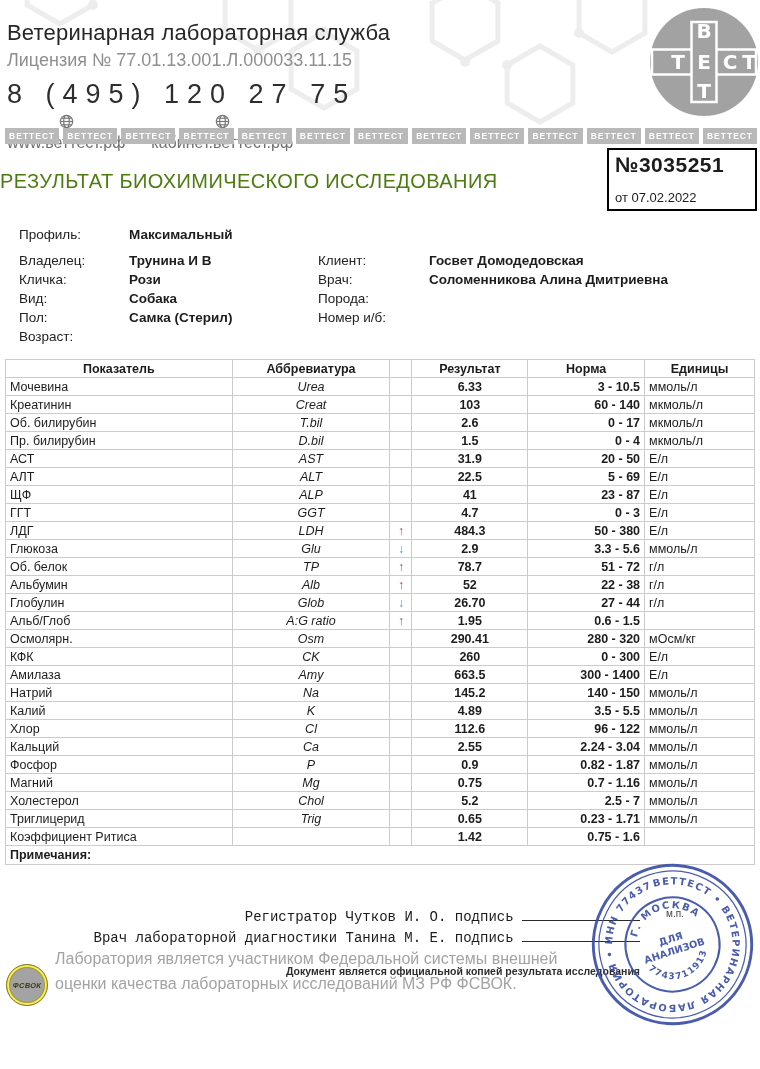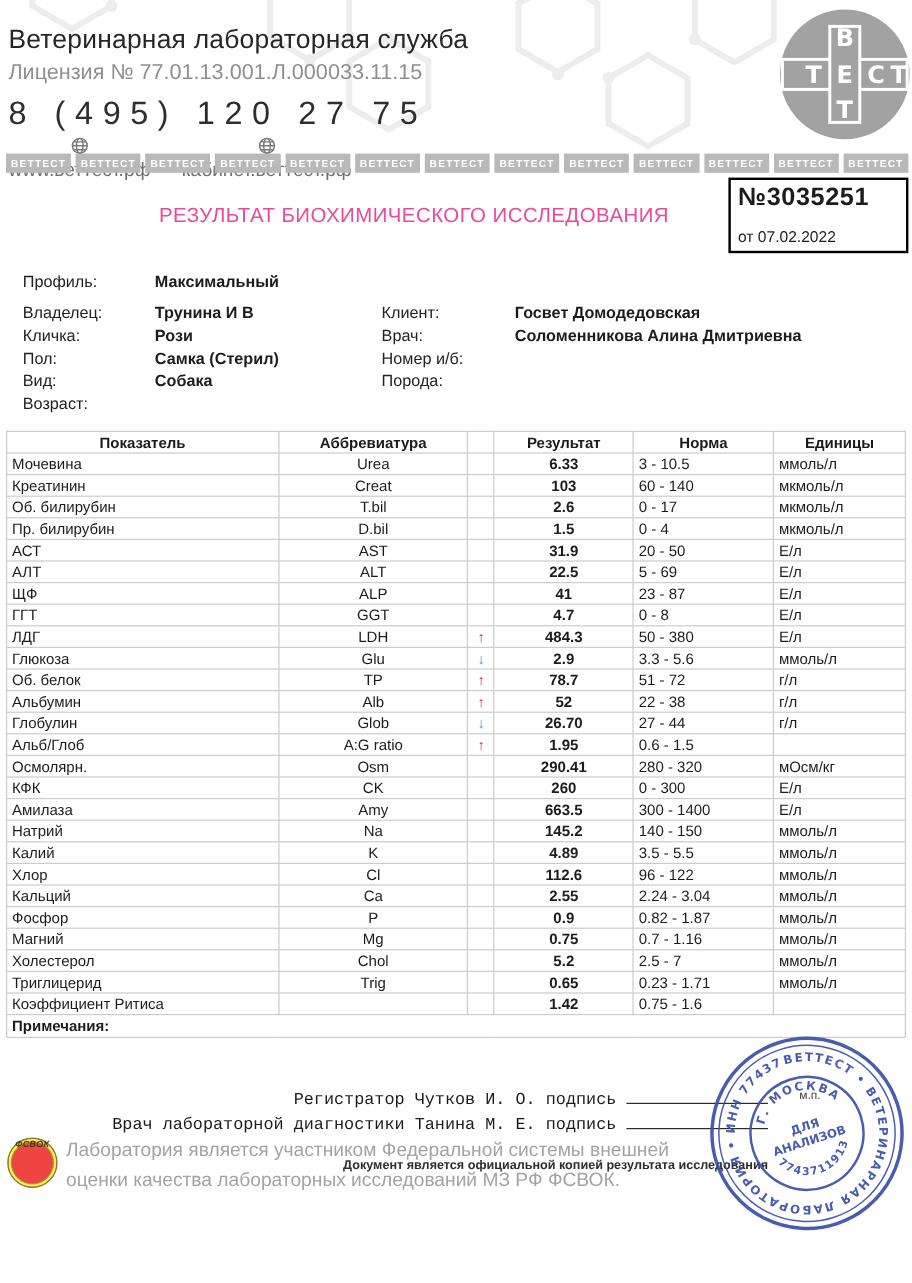--- a/index.html
+++ b/index.html
@@ -14,60 +14,60 @@
   .license { font-size:18px; color:#8f8f8f; margin-top:4px; }
   .phone   { font-size:27px; color:#2e2e2e; letter-spacing:8px; margin-top:8px; white-space:nowrap; }
   .sites   { display:flex; gap:26px; margin-top:4px; align-items:center; font-size:16px; color:#6f6f6f; }
   .site    { display:flex; align-items:center; gap:5px;flex-direction:column; }
   .logo-wrap { position:absolute; right:0; top:6px; z-index:1; }
   .strip { position:absolute; left:5px; right:3px; top:128px; display:flex; gap:4px; z-index:2; }
   .strip span { flex:1; background:#b9b9b9; color:#fff; font-size:8.5px; font-weight:bold; letter-spacing:1px; text-align:center; padding:3px 0; }
 
   
   .title-row { position:relative; height:72px; }
-  .rep-title { position:absolute; left:0; top:25px; width:690px; text-align:center; font-size:17px; color:#ec4899; letter-spacing:.4px; }
+  .rep-title { position:absolute; left:0; top:25px; width:690px; text-align:left; font-size:20px; color:#4d7c0f; letter-spacing:.4px; }
   .num-box { position:absolute; right:3px; top:3px; width:150px; border:2px solid #000; background:#fff; padding:3px 6px 4px; }
   .num-box .num { font-size:21px; font-weight:bold; letter-spacing:.5px; }
   .num-box .dt { font-size:13px; margin-top:13px; }
 
   
   .info { padding:8px 0 6px 19px; }
   .info-row { display:flex; font-size:13.5px; line-height:19px; }
   .info-row .l1 { width:110px; color:#222; }
   .info-row .v1 { width:189px; font-weight:bold; }
   .info-row .l2 { width:111px; color:#222; }
   .info-row .v2 { flex:1; font-weight:bold; }
   .info-row.first { margin-bottom:7px; }
 
   
   table.lab { border-collapse:collapse; margin:7px 5px 0 5px; width:750px; font-size:12.5px; }
   table.lab th, table.lab td { border:1px solid #ccc; height:18px; padding:0 4px; }
   table.lab th { font-weight:bold; font-size:12.5px; }
   td.c-name { width:227px; text-align:left; }
-  td.c-abbr { width:158px; text-align:center; }
+  td.c-abbr { width:158px; text-align:center;font-style:italic; }
   td.c-flag { width:22px; text-align:center; font-weight:bold; font-size:12px; }
   td.c-res  { width:116px; text-align:center; font-weight:bold; }
-  td.c-norm { width:117px; text-align:left; font-weight:normal; }
+  td.c-norm { width:117px; text-align:right; font-weight:bold; }
   td.c-unit { width:110px; text-align:left; }
   .flag-up { color:#e0262c; } .flag-down { color:#2e9fe6; }
   tr.notes td { font-weight:bold; text-align:left; height:19px; }
 
   
   .sig { position:relative; margin-top:42px; }
   .sig-line { width:640px; text-align:right; font-size:14px; line-height:21px; color:#1b1b1b; white-space:nowrap;font-family:Liberation Mono, monospace; }
   .uline { display:inline-block; width:118px; border-bottom:1px solid #2a2a2a; height:13px; }
   .disclaimer { width:640px; text-align:right; font-size:10.5px; font-weight:600; color:#2e2e2e; margin-top:16px; }
   .mp { position:absolute; left:666px; top:1px; font-size:10px; color:#444; z-index:3; }
   .stamp { position:absolute; left:590px; top:-45px; z-index:2; opacity:.92; }
 
   
   .footer { position:absolute; left:0; top:938px; width:760px; }
-  .fsvok-badge { position:absolute; left:6px; top:10px; width:42px; height:42px; border-radius:50%;
-    background:#ef4444; border:1.5px solid #8a7c1e; box-shadow:inset 0 0 0 2px #f6ee5a, inset 0 0 0 3px #a5972f;
-    display:flex; align-items:flex-start; justify-content:center; }
+  .fsvok-badge { position:absolute; left:6px; top:26px; width:42px; height:42px; border-radius:50%;
+    background:#a3a3a3; border:1.5px solid #8a7c1e; box-shadow:inset 0 0 0 2px #f6ee5a, inset 0 0 0 3px #a5972f;
+    display:flex; align-items:center; justify-content:center; }
   .fsvok-badge span { font-size:7.5px; font-weight:bold; font-style:italic; color:#3f3a0c; letter-spacing:.3px; }
   .f-text { margin-left:55px; padding-top:8px; font-size:16px; line-height:25px; color:#a3a3a3; }
 </style>
 </head>
 <body>
 
 <div class="page">
 
   <div class="hdr">
     <svg class="hdr-decor" width="760" height="145">
@@ -178,29 +178,29 @@
         <div class="l2">Клиент:</div>
         <div class="v2">Госвет Домодедовская</div>
       </div>
       <div class="info-row">
         <div class="l1">Кличка:</div>
         <div class="v1">Рози</div>
         <div class="l2">Врач:</div>
         <div class="v2">Соломенникова Алина Дмитриевна</div>
       </div>
       <div class="info-row">
+        <div class="l1">Вид:</div>
+        <div class="v1">Собака</div>
+        <div class="l2">Порода:</div>
+        <div class="v2"></div>
+      </div>
+      <div class="info-row">
         <div class="l1">Пол:</div>
         <div class="v1">Самка (Стерил)</div>
         <div class="l2">Номер и/б:</div>
-        <div class="v2"></div>
-      </div>
-      <div class="info-row">
-        <div class="l1">Вид:</div>
-        <div class="v1">Собака</div>
-        <div class="l2">Порода:</div>
         <div class="v2"></div>
       </div>
       <div class="info-row">
         <div class="l1">Возраст:</div>
         <div class="v1"></div>
         <div class="l2"></div>
         <div class="v2"></div>
       </div>
     </div>
 
@@ -270,21 +270,21 @@
           <td class="c-flag"></td>
           <td class="c-res">41</td>
           <td class="c-norm">23 - 87</td>
           <td class="c-unit">Е/л</td>
         </tr>
         <tr>
           <td class="c-name">ГГТ</td>
           <td class="c-abbr">GGT</td>
           <td class="c-flag"></td>
           <td class="c-res">4.7</td>
-          <td class="c-norm">0 - 8</td>
+          <td class="c-norm">0 - 3</td>
           <td class="c-unit">Е/л</td>
         </tr>
         <tr>
           <td class="c-name">ЛДГ</td>
           <td class="c-abbr">LDH</td>
           <td class="c-flag flag-up">↑</td>
           <td class="c-res">484.3</td>
           <td class="c-norm">50 - 380</td>
           <td class="c-unit">Е/л</td>
         </tr>

